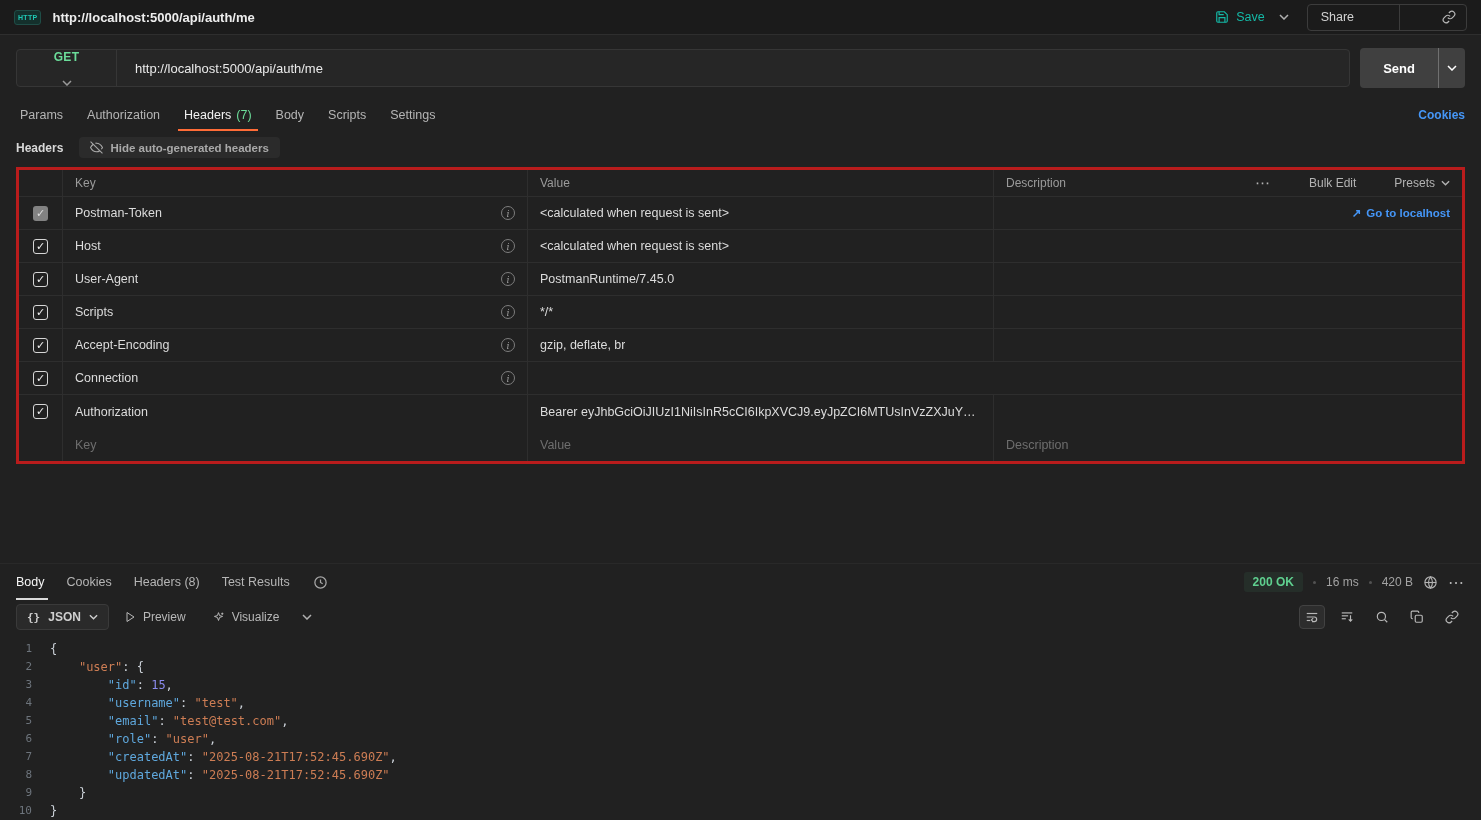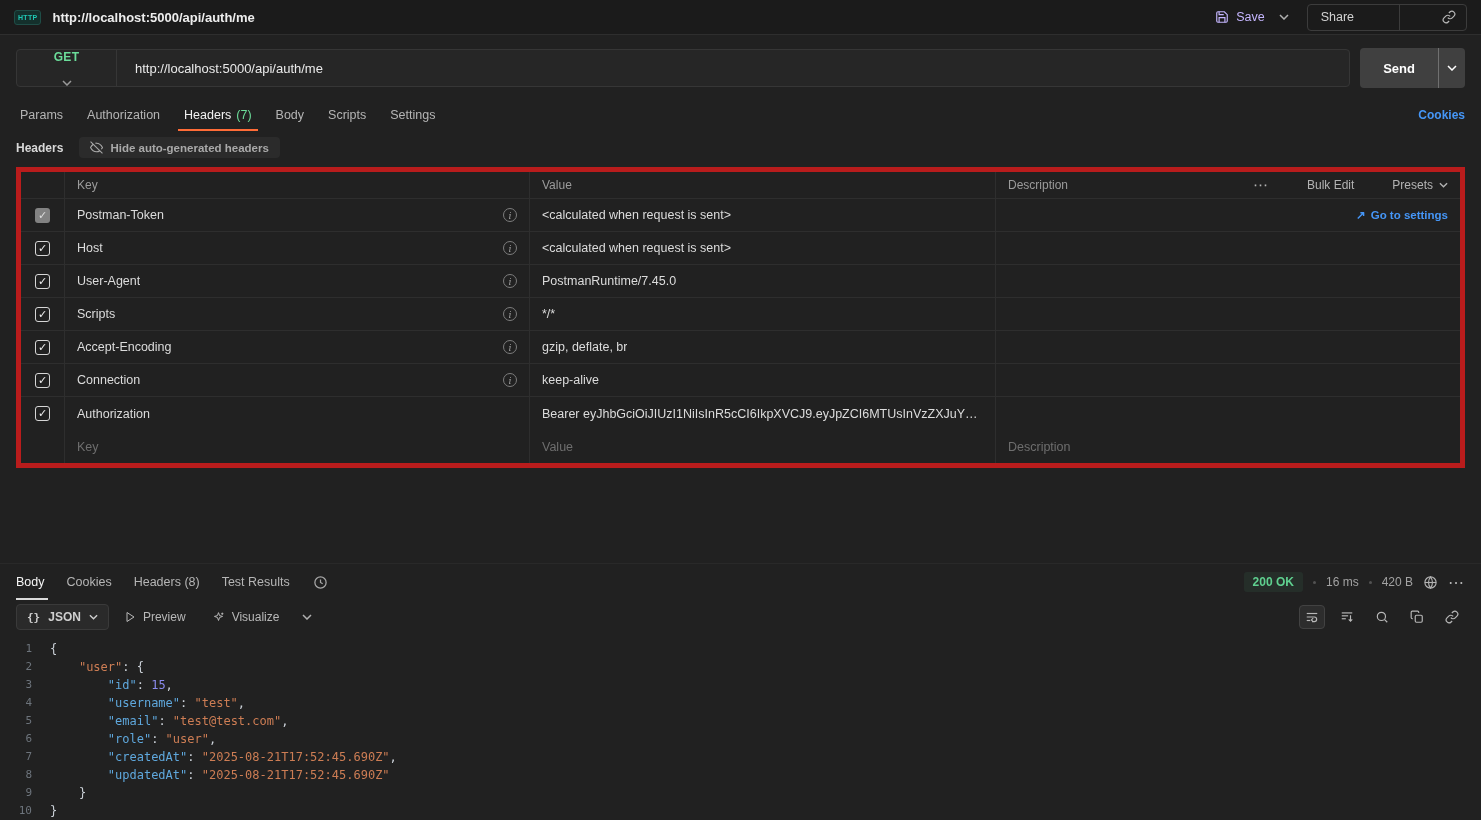--- a/index.html
+++ b/index.html
@@ -11,21 +11,21 @@
   }
   svg { display:block; }
 
   
   .topbar { flex:none; height:35px; background:#1b1b1b; border-bottom:1px solid #2e2e2e;
             display:flex; align-items:center; padding:0 14px; }
   .http-icon { color:#1fc9b5; font-size:7px; font-weight:bold; letter-spacing:.3px;
                border:1px solid #1f4d47; border-radius:3px; padding:3px 3px; background:#14302c; }
   .topbar-title { margin-left:11px; font-size:13px; font-weight:700; color:#ededed; }
   .topbar-right { margin-left:auto; display:flex; align-items:center; }
-  .save-btn { display:flex; align-items:center; gap:7px; color:#c4b5fd; padding:5px 8px; cursor:pointer; }
+  .save-btn { display:flex; align-items:center; gap:7px; color:#14b8a6; padding:5px 8px; cursor:pointer; }
   .mini-chevron { color:#b0b0b0; padding:5px 6px; cursor:pointer; }
   .share-group { display:flex; align-items:center; height:27px; border:1px solid #3c3c3c;
                  border-radius:4px; margin-left:12px; overflow:hidden;gap:32px; }
   .share-btn { padding:0 13px; color:#d2d2d2; height:100%; display:flex; align-items:center; cursor:pointer; }
   .share-sep { width:1px; align-self:stretch; background:#3c3c3c; }
   .link-btn { padding:0 10px; color:#b8b8b8; height:100%; display:flex; align-items:center; cursor:pointer; }
 
   
   .request-row { flex:none; display:flex; align-items:center; padding:13px 16px 11px; gap:10px; }
   .url-box { flex:1; height:38px; display:flex; background:#262626; border:1px solid #363636; border-radius:4px; }
@@ -48,21 +48,21 @@
   .tab-count { color:#6bdd9a; }
   .cookies-link { margin-left:auto; color:#4596f7; font-weight:600; font-size:12px; cursor:pointer; }
 
   
   .headers-subrow { flex:none; display:flex; align-items:center; gap:16px; padding:6px 16px 9px; }
   .headers-label { font-size:12px; font-weight:700; color:#d8d8d8; }
   .hide-toggle { display:flex; align-items:center; gap:7px; background:#2b2b2b; border-radius:4px;
                  padding:4px 11px; color:#a9a9a9; font-size:11.5px; font-weight:600; cursor:pointer; }
 
   
-  .headers-table { flex:none; margin:0 16px; border:5px solid #b91c1c; }
+  .headers-table { flex:none; margin:0 16px; border:3px solid #b91c1c; }
   .trow { display:grid; grid-template-columns:44px 465px 466px 1fr; border-bottom:1px solid #2e2e2e; height:33px; }
   .trow:last-child { border-bottom:none; }
   .trow.thead { height:27px; color:#9b9b9b; font-size:12px; }
   .cell { display:flex; align-items:center; padding:0 12px; border-right:1px solid #2e2e2e;
           overflow:hidden; white-space:nowrap; }
   .cell:last-child { border-right:none; }
   .cell-check { justify-content:center; padding:0; }
   .cell-key { justify-content:space-between; }
   .cell-text { overflow:hidden; text-overflow:ellipsis; color:#dcdcdc; font-size:12.5px; }
   .thead .cell-text, .thead span.col-label { color:#9b9b9b; }
@@ -246,21 +246,21 @@
         <div class="cell cell-key">
           <span class="cell-text">Postman-Token</span>
           <span class="info-icon">i</span>
         </div>
         <div class="cell cell-value">
           <span class="cell-text">&lt;calculated when request is sent&gt;</span>
         </div>
         <div class="cell cell-desc">
           <span class="goto-settings">
             <span>↗</span>
-            <span>Go to settings</span>
+            <span>Go to localhost</span>
           </span>
         </div>
       </div>
       <div class="trow">
         <div class="cell cell-check">
           <span class="checkbox">✓</span>
         </div>
         <div class="cell cell-key">
           <span class="cell-text">Host</span>
           <span class="info-icon">i</span>
@@ -309,23 +309,20 @@
         </div>
         <div class="cell cell-desc"></div>
       </div>
       <div class="trow">
         <div class="cell cell-check">
           <span class="checkbox">✓</span>
         </div>
         <div class="cell cell-key">
           <span class="cell-text">Connection</span>
           <span class="info-icon">i</span>
-        </div>
-        <div class="cell cell-value">
-          <span class="cell-text">keep-alive</span>
         </div>
         <div class="cell cell-desc"></div>
       </div>
       <div class="trow">
         <div class="cell cell-check">
           <span class="checkbox">✓</span>
         </div>
         <div class="cell cell-key">
           <span class="cell-text">Authorization</span>
         </div>

